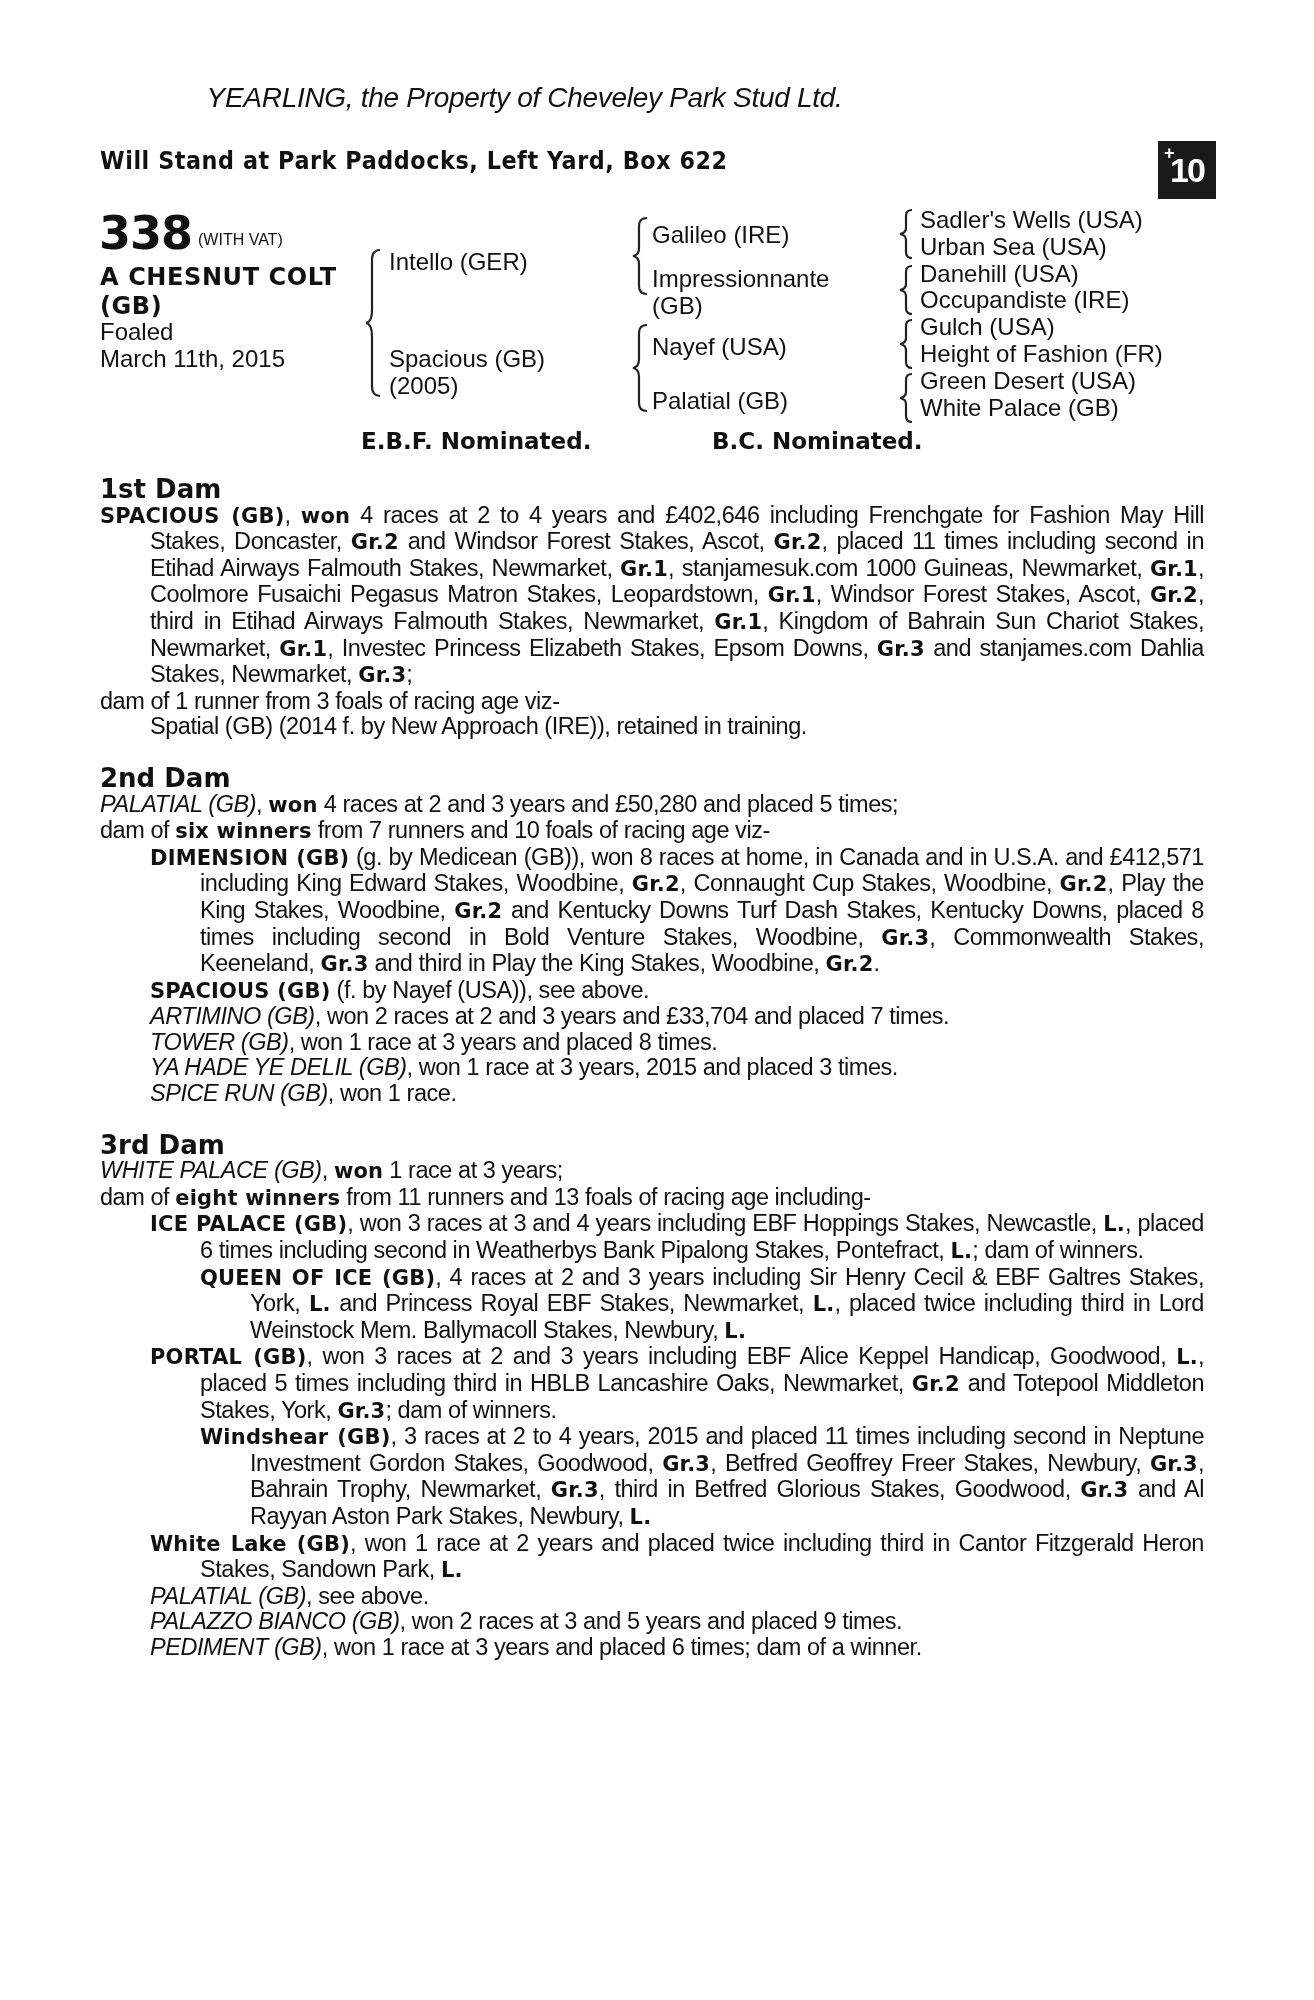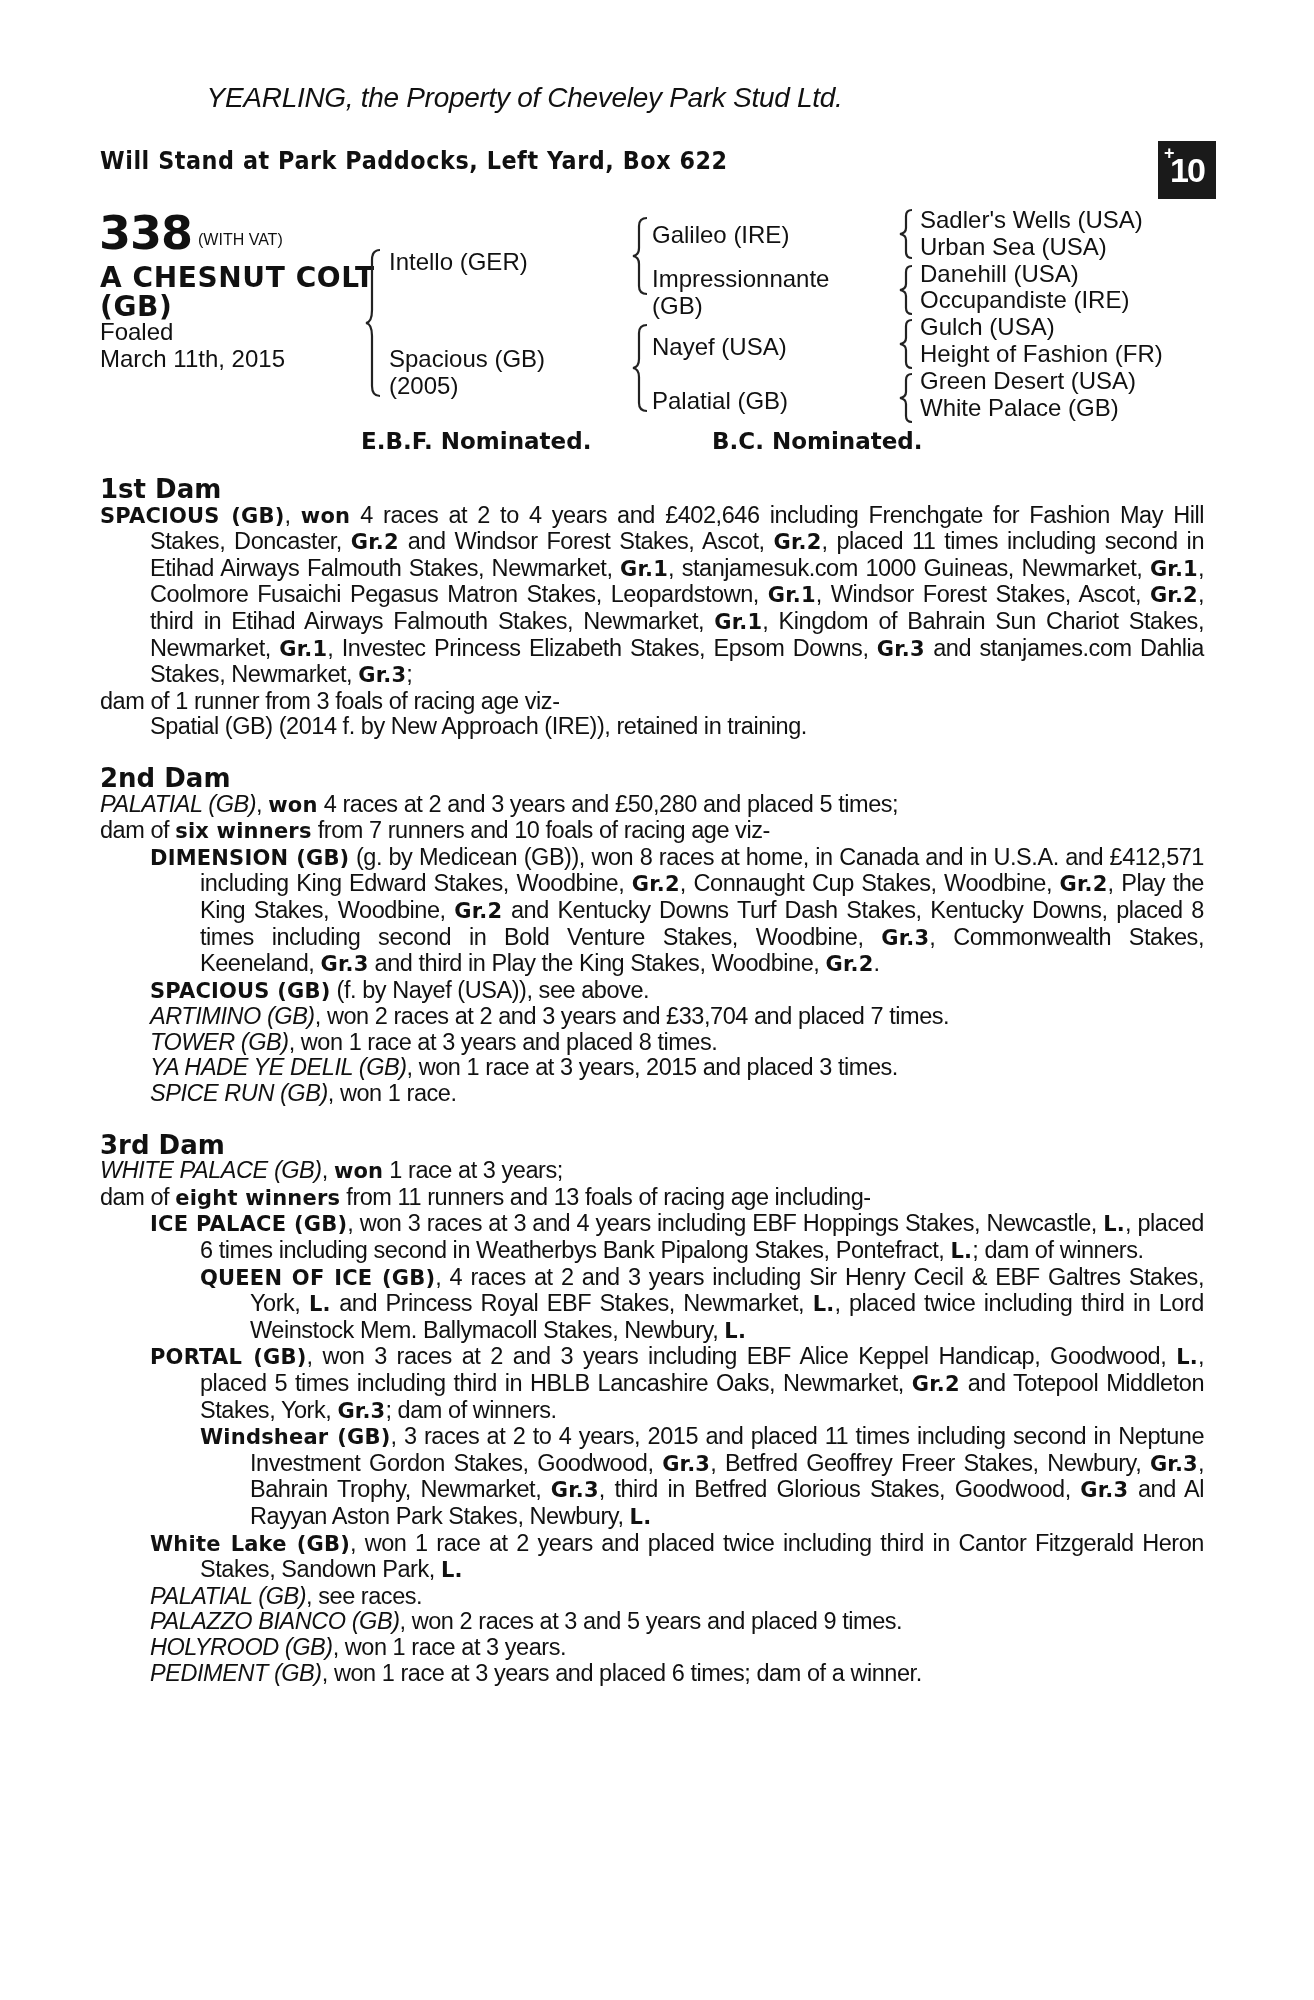--- a/index.html
+++ b/index.html
@@ -23,21 +23,21 @@
       font-weight: 700; font-size: 34px; letter-spacing: -2px;
     }
     .badge .plus { font-size: 18px; position: absolute; left: 6px; top: 2px; }
     .lotno {
       left: 99px; top: 206px; font-family: "DejaVu Sans", sans-serif;
       font-weight: 900; font-size: 46px; letter-spacing: -1px;
     }
     .vat { left: 198px; top: 231px; font-size: 16px; }
     .colt {
       left: 100px; top: 263px; font-family: "DejaVu Sans", sans-serif; font-weight: 900;
-      font-size: 28px; line-height: 29px; letter-spacing: 0.6px;
+      font-size: 24px; line-height: 29px; letter-spacing: 0.6px;
     }
     .foaled { left: 100px; top: 318px; font-size: 24px; line-height: 27px; }
     .ped { font-size: 24px; line-height: 27px; }
     .nom {
       font-family: "DejaVu Sans", sans-serif; font-weight: 900; font-size: 23px;
     }
     svg.brace { position: absolute; overflow: visible; }
     svg.brace path { fill: none; stroke: #222; stroke-width: 2.2; }
 
     .body-text {
@@ -147,17 +147,16 @@
   <div class="gap"></div>
 
   <p class="h">3rd Dam</p>
   <p><span class="i">WHITE PALACE (GB)</span><span>, </span><span class="b">won</span><span> 1 race at 3 years;</span></p>
   <p><span>dam of </span><span class="b">eight winners</span><span> from 11 runners and 13 foals of racing age including-</span></p>
   <p class="hang2"><span class="b">ICE PALACE (GB)</span><span>, won 3 races at 3 and 4 years including EBF Hoppings Stakes, Newcastle, </span><span class="b">L.</span><span>, placed 6 times including second in Weatherbys Bank Pipalong Stakes, Pontefract, </span><span class="b">L.</span><span>; dam of winners.</span></p>
   <p class="hang3"><span class="b">QUEEN OF ICE (GB)</span><span>, 4 races at 2 and 3 years including Sir Henry Cecil &amp; EBF Galtres Stakes, York, </span><span class="b">L.</span><span> and Princess Royal EBF Stakes, Newmarket, </span><span class="b">L.</span><span>, placed twice including third in Lord Weinstock Mem. Ballymacoll Stakes, Newbury, </span><span class="b">L.</span></p>
   <p class="hang2"><span class="b">PORTAL (GB)</span><span>, won 3 races at 2 and 3 years including EBF Alice Keppel Handicap, Goodwood, </span><span class="b">L.</span><span>, placed 5 times including third in HBLB Lancashire Oaks, Newmarket, </span><span class="b">Gr.2</span><span> and Totepool Middleton Stakes, York, </span><span class="b">Gr.3</span><span>; dam of winners.</span></p>
   <p class="hang3"><span class="b">Windshear (GB)</span><span>, 3 races at 2 to 4 years, 2015 and placed 11 times including second in Neptune Investment Gordon Stakes, Goodwood, </span><span class="b">Gr.3</span><span>, Betfred Geoffrey Freer Stakes, Newbury, </span><span class="b">Gr.3</span><span>, Bahrain Trophy, Newmarket, </span><span class="b">Gr.3</span><span>, third in Betfred Glorious Stakes, Goodwood, </span><span class="b">Gr.3</span><span> and Al Rayyan Aston Park Stakes, Newbury, </span><span class="b">L.</span></p>
   <p class="hang2"><span class="b">White Lake (GB)</span><span>, won 1 race at 2 years and placed twice including third in Cantor Fitzgerald Heron Stakes, Sandown Park, </span><span class="b">L.</span></p>
-  <p class="ind1"><span class="i">PALATIAL (GB)</span><span>, see races.</span></p>
+  <p class="ind1"><span class="i">PALATIAL (GB)</span><span>, see above.</span></p>
   <p class="ind1"><span class="i">PALAZZO BIANCO (GB)</span><span>, won 2 races at 3 and 5 years and placed 9 times.</span></p>
-  <p class="ind1"><span class="i">HOLYROOD (GB)</span><span>, won 1 race at 3 years.</span></p>
   <p class="ind1"><span class="i">PEDIMENT (GB)</span><span>, won 1 race at 3 years and placed 6 times; dam of a winner.</span></p>
 </div>
 
 </body></html>

